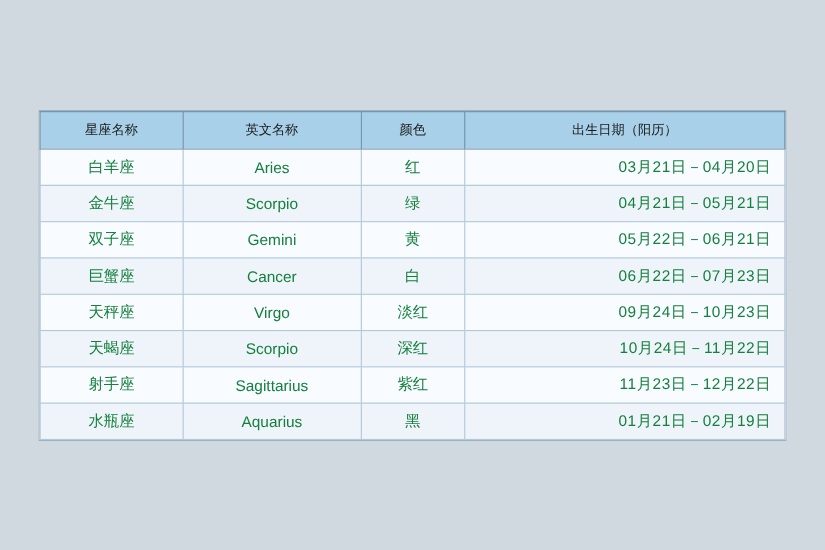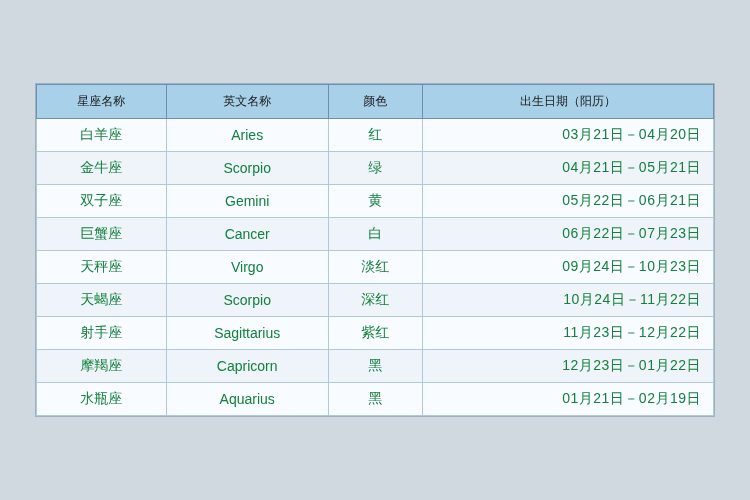--- a/index.html
+++ b/index.html
@@ -118,26 +118,20 @@
           <td>深红</td>
           <td>10月24日－11月22日</td>
         </tr>
         <tr>
           <td>射手座</td>
           <td>Sagittarius</td>
           <td>紫红</td>
           <td>11月23日－12月22日</td>
         </tr>
         <tr>
-          <td>摩羯座</td>
-          <td>Capricorn</td>
-          <td>黑</td>
-          <td>12月23日－01月22日</td>
-        </tr>
-        <tr>
           <td>水瓶座</td>
           <td>Aquarius</td>
           <td>黑</td>
           <td>01月21日－02月19日</td>
         </tr>
       </tbody>
   </table>
 </div>
 
 </body></html>

